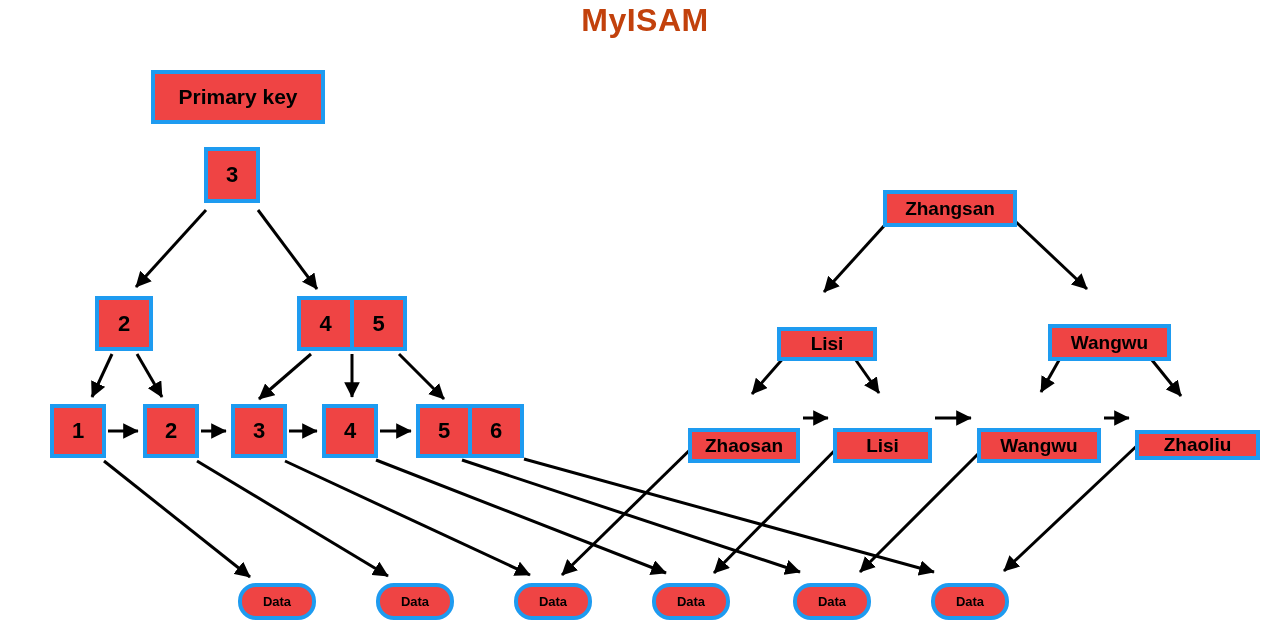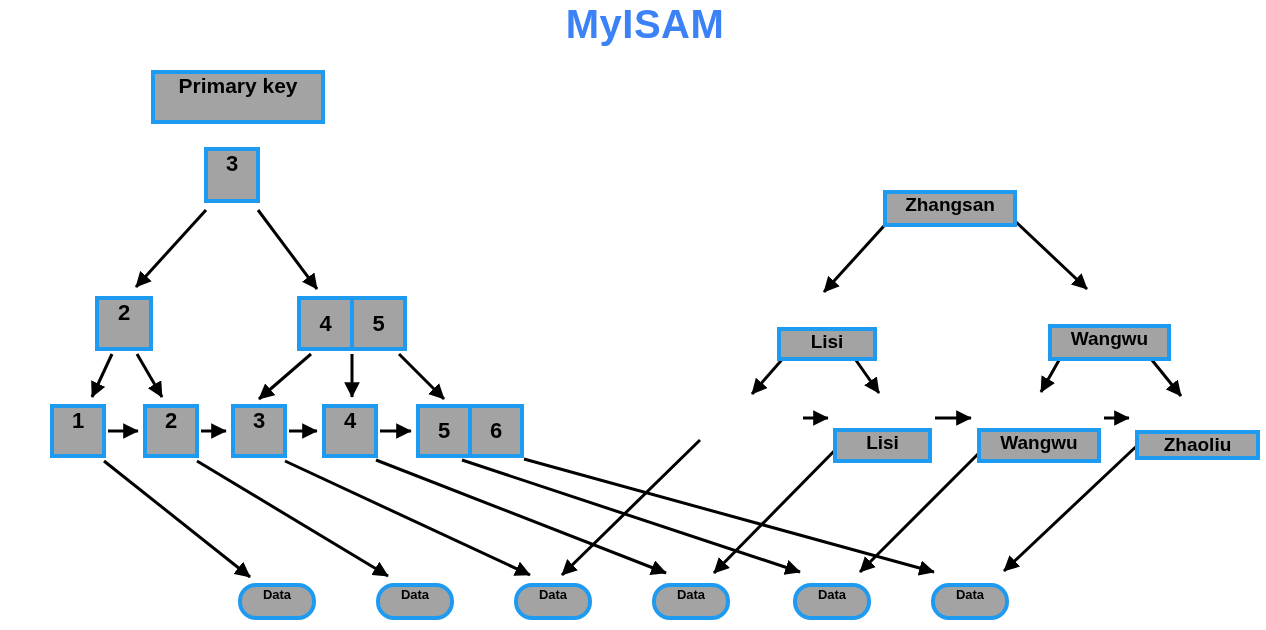--- a/index.html
+++ b/index.html
@@ -7,30 +7,30 @@
     position:relative;
     width:1266px;height:630px;
     background:#ffffff;
     font-family:"Liberation Sans", sans-serif;
     overflow:hidden;
   }
   .title{
     position:absolute;top:2px;left:0;right:0;
     text-align:center;
     padding-left:24px;
-    font-size:40px;font-weight:600;color:#3b82f6;
+    font-size:32px;font-weight:600;color:#c2410c;
     letter-spacing:0.5px;
   }
   .edges{position:absolute;left:0;top:0;width:1266px;height:630px;}
   .node{
     position:absolute;
     box-sizing:border-box;
-    background:#a3a3a3;
+    background:#ef4444;
     border:4px solid #1E9BF0;
-    display:flex;align-items:flex-start;justify-content:center;
+    display:flex;align-items:center;justify-content:center;
     color:#000;font-weight:700;
   }
   .label-box{font-size:21px;}
   .num{font-size:22px;}
   .name{font-size:19px;margin-top:28px;}
   .cellbox{padding:0;}
   .cellbox .cell{
     flex:1 1 50%;height:100%;
     display:flex;align-items:center;justify-content:center;
   }
@@ -133,20 +133,23 @@
     <span>Zhangsan</span>
   </div>
 
   <div class="node name" style="left:777px;top:299px;width:100px;height:34px;">
     <span>Lisi</span>
   </div>
   <div class="node name" style="left:1048px;top:296px;width:123px;height:37px;">
     <span>Wangwu</span>
   </div>
 
+  <div class="node name" style="left:688px;top:400px;width:112px;height:35px;">
+    <span>Zhaosan</span>
+  </div>
   <div class="node name" style="left:833px;top:400px;width:99px;height:35px;">
     <span>Lisi</span>
   </div>
   <div class="node name" style="left:977px;top:400px;width:124px;height:35px;">
     <span>Wangwu</span>
   </div>
   <div class="node name" style="left:1135px;top:402px;width:125px;height:30px;">
     <span>Zhaoliu</span>
   </div>
 

